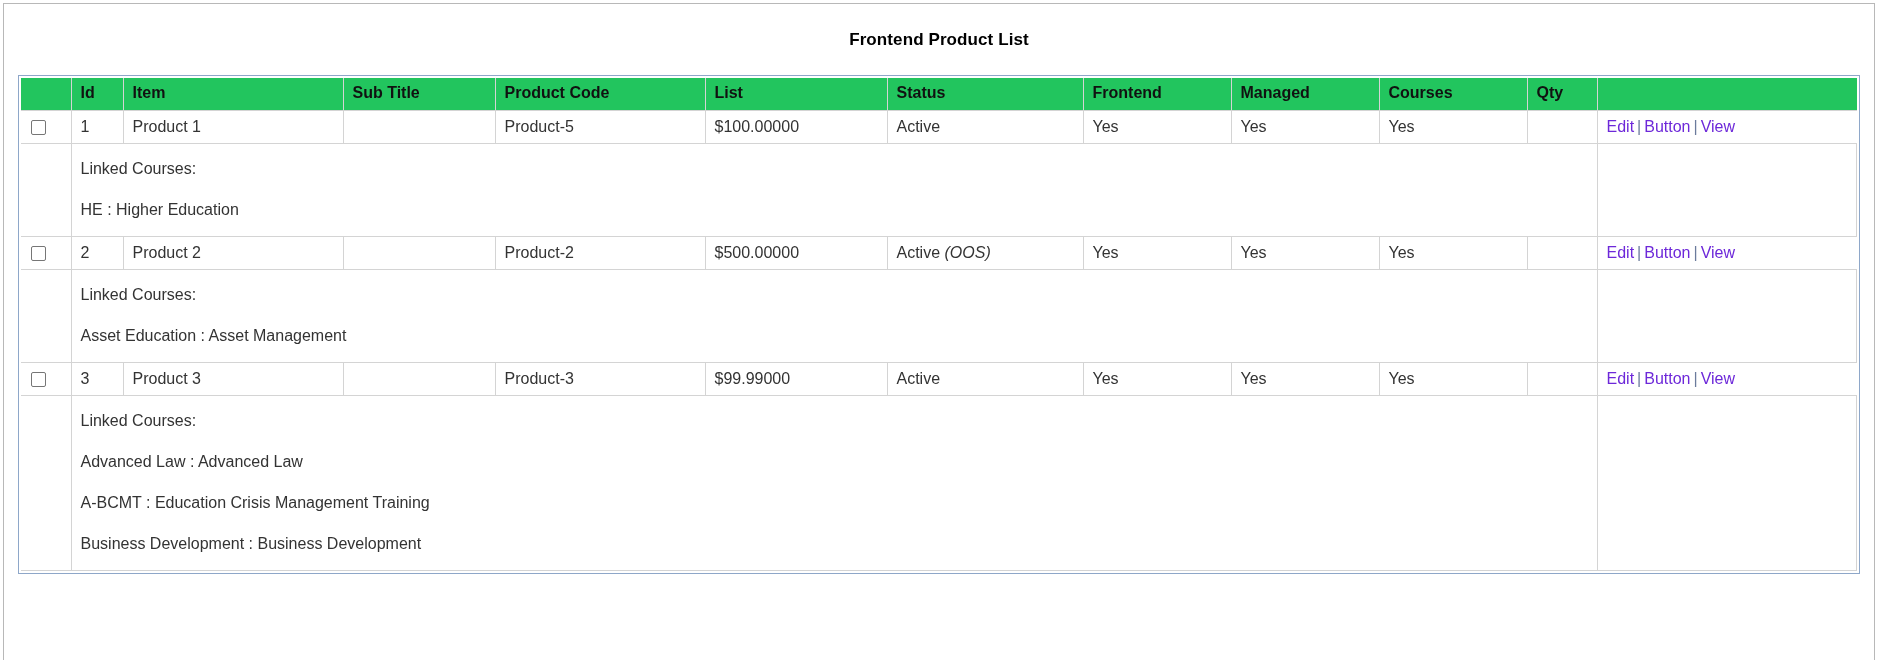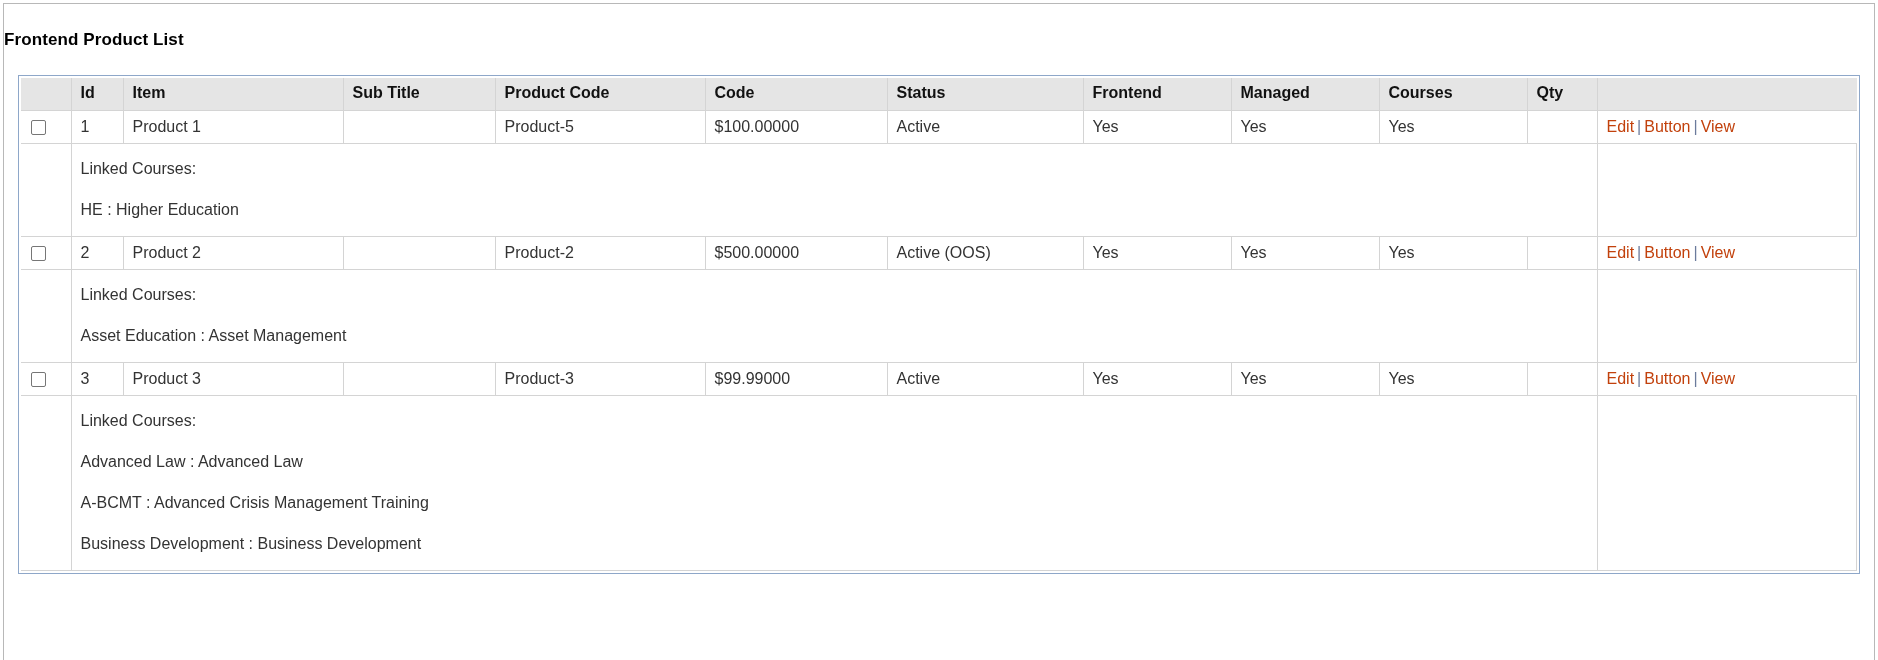--- a/index.html
+++ b/index.html
@@ -16,21 +16,21 @@
   
   .page-frame {
     position: absolute;
     left: 3px; top: 3px;
     width: 1872px; height: 1000px;
     border: 1px solid #b8b8b8;
     background: #ffffff;
   }
 
   .page-title {
-    text-align: left;
+    text-align: center;
     font-size: 17px;
     font-weight: bold;
     color: #000000;
     padding-top: 26px;
     padding-bottom: 0;
     letter-spacing: 0.1px;
   }
 
   
   .grid-panel {
@@ -45,21 +45,21 @@
     border-collapse: collapse;
     table-layout: fixed;
     font-size: 16px;
   }
 
   table.grid th {
     text-align: left;
     font-weight: bold;
     font-size: 16px;
     color: #111111;
-    background: #e5e5e5;
+    background: #22c55e;
     border-bottom: 1px solid #d4d4d4;
     border-right: 1px solid #d4d4d4;
     padding: 6px 9px 8px 9px;
     vertical-align: bottom;
     height: 31px;
     white-space: nowrap;
   }
   table.grid th.last-col { border-right: none; }
 
   table.grid td {
@@ -93,24 +93,25 @@
     width: 15px; height: 15px;
     border: 1px solid #767676;
     border-radius: 2px;
     background: #ffffff;
     display: block;
     margin: 2px 0 0 1px;
     cursor: pointer;
   }
 
   .oos {
+    font-style: italic;
   }
 
   .actions a {
-    color: #c2410c;
+    color: #6d28d9;
     text-decoration: none;
     font-size: 16px;
   }
   .actions .sep {
     color: #6b7b9c;
     padding: 0 3px;
   }
 
   
   tr.detail-row > td {
@@ -154,21 +155,21 @@
           <col class="c-qty">
           <col class="c-actions">
       </colgroup>
       <thead>
         <tr>
           <th></th>
           <th>Id</th>
           <th>Item</th>
           <th>Sub Title</th>
           <th>Product Code</th>
-          <th>Code</th>
+          <th>List</th>
           <th>Status</th>
           <th>Frontend</th>
           <th>Managed</th>
           <th>Courses</th>
           <th>Qty</th>
           <th class="last-col"></th>
         </tr>
       </thead>
       <tbody id="grid-body">
           <tr>
@@ -238,21 +239,21 @@
             <td>Yes</td>
             <td></td>
             <td class="actions last-col"><a href="#">Edit</a><span class="sep">|</span><a href="#">Button</a><span class="sep">|</span><a href="#">View</a></td>
           </tr>
           <tr class="detail-row">
             <td></td>
             <td colspan="10">
               <div class="detail-box">
                 <div class="line">Linked Courses:</div>
                 <div class="line">Advanced Law : Advanced Law</div>
-                <div class="line">A-BCMT : Advanced Crisis Management Training</div>
+                <div class="line">A-BCMT : Education Crisis Management Training</div>
                 <div class="line">Business Development : Business Development</div>
               </div>
             </td>
             <td class="detail-blank"></td>
           </tr>
         </tbody>
     </table>
   </div>
 
 </div>

